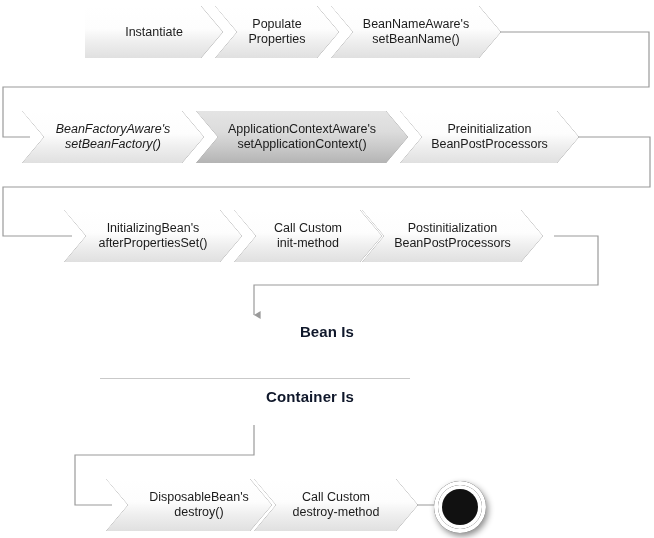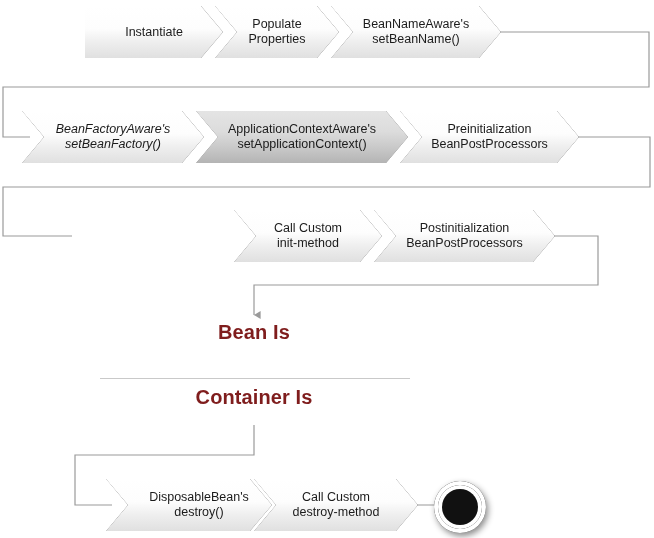--- a/index.html
+++ b/index.html
@@ -67,25 +67,25 @@
     clip-path:polygon(0 0, calc(100% - 22px) 0, 100% 50%, calc(100% - 22px) 100%, 0 100%, 22px 50%);
   }
   
   .step.hl::after{
     background:linear-gradient(to bottom,#e4e4e4 0%,#dcdcdc 40%,#c9c9c9 70%,#b4b4b4 100%);
   }
 
   
   .stagelbl{
     position:absolute;z-index:4;
-    text-align:center;
+    text-align:right;
     font-weight:bold;
-    font-size:20px;
+    font-size:15px;
     line-height:18px;
-    color:#7f1d1d;
+    color:#0f172a;
     letter-spacing:.1px;
   }
   
   .divider{
     position:absolute;z-index:2;
     height:1px;background:#c9c9c9;
   }
   
   .finalstate{
     position:absolute;z-index:3;
@@ -144,25 +144,29 @@
   </div>
   <div class="step chev hl" style="left:196px;top:111px;width:212px;height:52px;">
     <span class="lbl" style="white-space:pre-line;">ApplicationContextAware's
 setApplicationContext()</span>
   </div>
   <div class="step chev" style="left:400px;top:111px;width:179px;height:52px;">
     <span class="lbl" style="white-space:pre-line;">Preinitialization
 BeanPostProcessors</span>
   </div>
 
+  <div class="step chev" style="left:64px;top:210px;width:178px;height:52px;">
+    <span class="lbl" style="white-space:pre-line;">InitializingBean's
+afterPropertiesSet()</span>
+  </div>
   <div class="step chev" style="left:234px;top:210px;width:148px;height:52px;">
     <span class="lbl" style="white-space:pre-line;">Call Custom
 init-method</span>
   </div>
-  <div class="step chev" style="left:374px;top:210px;width:181px;height:52px;justify-content:center;">
+  <div class="step chev" style="left:362px;top:210px;width:181px;height:52px;justify-content:center;">
     <span class="lbl" style="white-space:pre-line;">Postinitialization
 BeanPostProcessors</span>
   </div>
 
   <div class="stagelbl" style="left:154px;top:323px;width:200px;">
     <div>Bean Is</div>
   </div>
 
   <div class="divider" style="left:100px;top:378px;width:310px;"></div>
 

